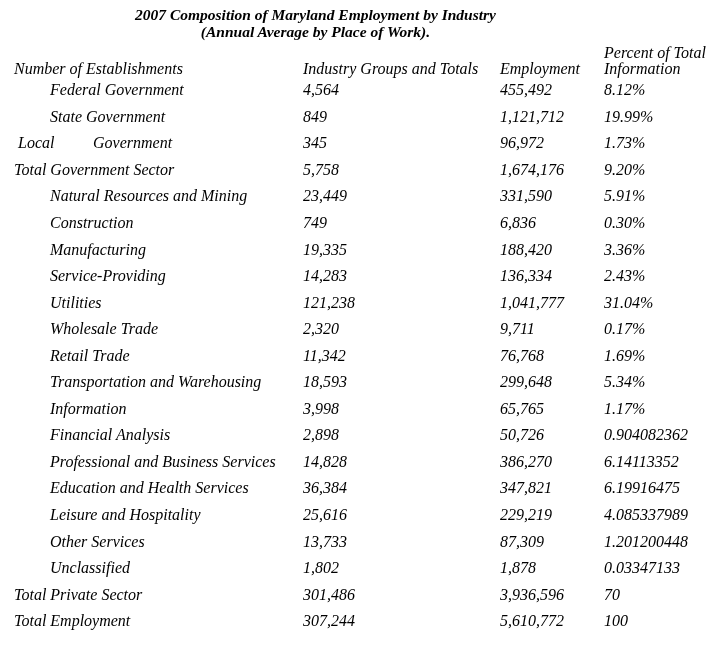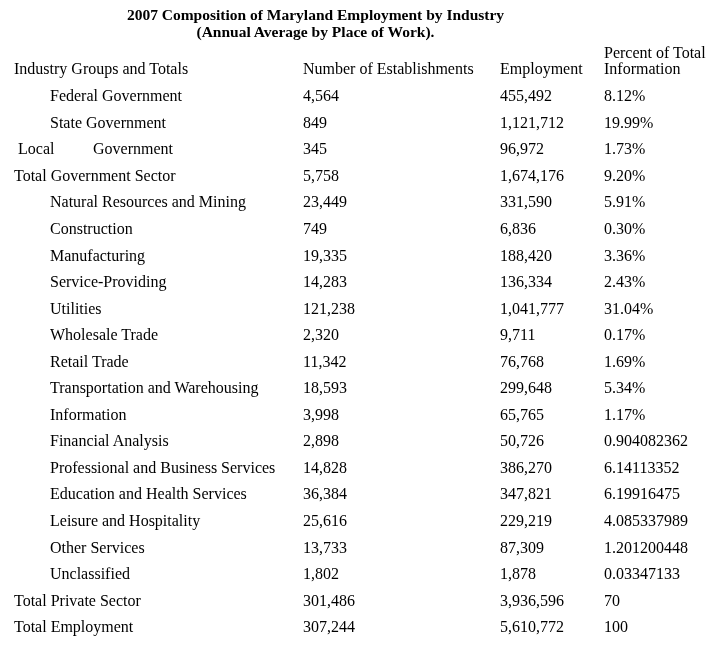--- a/index.html
+++ b/index.html
@@ -10,20 +10,21 @@
     width: 719px;
     height: 648px;
     background: #ffffff;
     color: #000000;
     font-family: "Liberation Serif", "DejaVu Serif", serif;
     font-size: 16px;
     overflow: hidden;
   }
   .doc {
     width: 631px;
+    font-style: italic;
   }
   .title-block {
     padding-top: 6px;
     text-align: center;
     font-weight: bold;
     line-height: 17px;
     font-size: 15.5px;
   }
   .grid-row {
     display: grid;
@@ -34,21 +35,20 @@
   }
   .table-header {
     height: 37px;
     align-items: end;
     line-height: 16px;
   }
   .table-header .cell {
     white-space: normal;
   }
   .table-body {
-    margin-top: 6px;
   }
   .data-row {
     height: 26.55px;
     align-items: center;
   }
   .cell {
     white-space: nowrap;
     overflow: visible;
   }
   .cell.ind {
@@ -64,22 +64,22 @@
 </head>
 <body>
 
 <div class="doc">
   <div class="title-block">
     <div>2007 Composition of Maryland Employment by Industry</div>
     <div>(Annual Average by Place of Work).</div>
   </div>
 
   <div class="grid-row table-header">
+    <div class="cell">Number of Establishments</div>
     <div class="cell">Industry Groups and Totals</div>
-    <div class="cell">Number of Establishments</div>
     <div class="cell">Employment</div>
     <div class="cell">Percent of Total Information</div>
   </div>
 
   <div class="table-body">
       <div class="grid-row data-row">
         <div class="cell ind">Federal Government</div>
         <div class="cell">4,564</div>
         <div class="cell">455,492</div>
         <div class="cell">8.12%</div>

